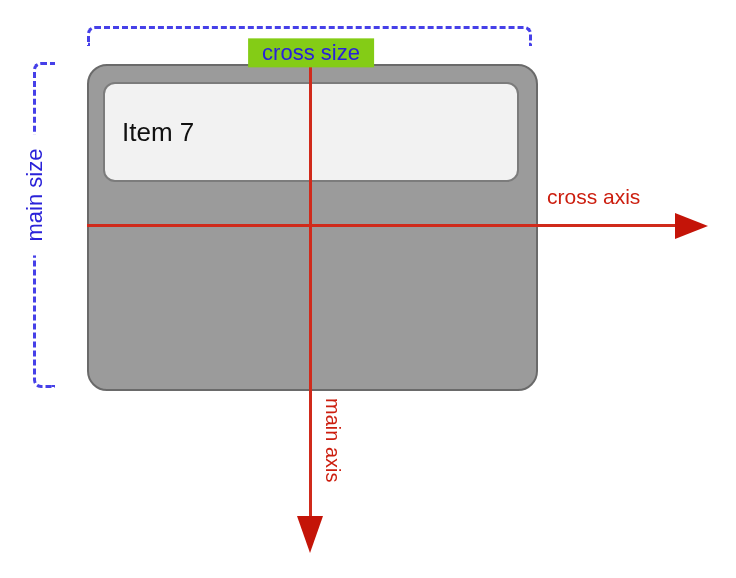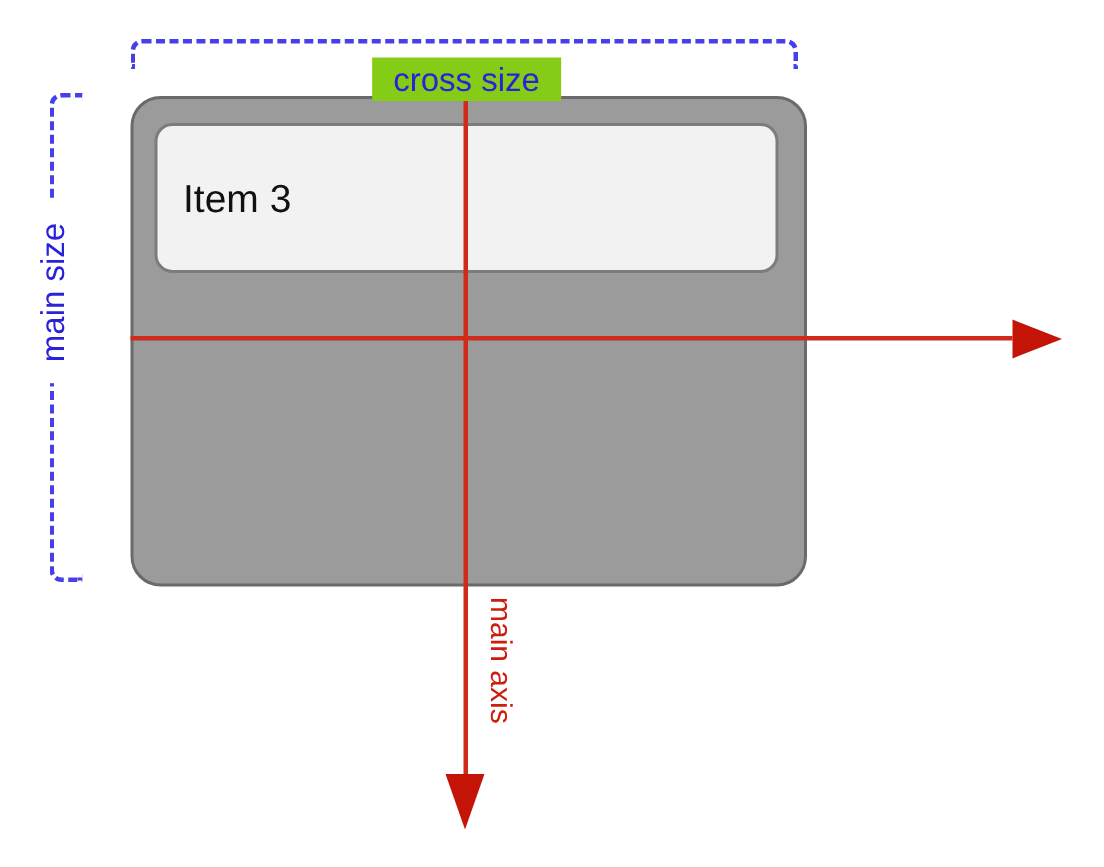--- a/index.html
+++ b/index.html
@@ -124,24 +124,25 @@
 
 <div class="canvas">
 
   <div class="bracket-top"></div>
   <div class="bracket-left"></div>
   <div class="label cross-size">cross size</div>
   <div class="label main-size">main size</div>
 
   <div class="flex-container">
     <div class="flex-item item1">
-      <span>Item 3</span>
+      <span>Item 7</span>
     </div>
   </div>
 
   <div class="axis-line vertical"></div>
   <div class="arrowhead down"></div>
   <div class="axis-line horizontal"></div>
   <div class="arrowhead right"></div>
 
+  <div class="label cross-axis">cross axis</div>
   <div class="label main-axis">main axis</div>
 
 </div>
 
 </body></html>

